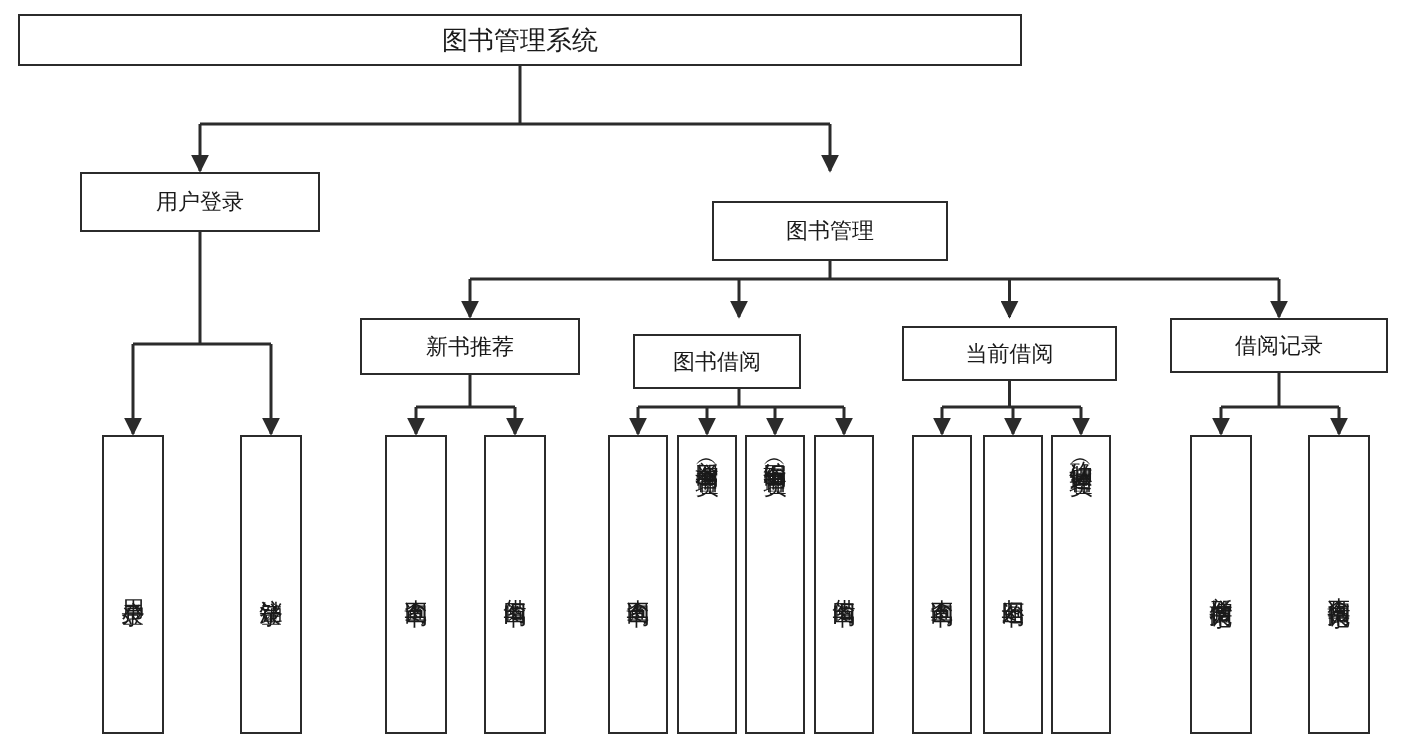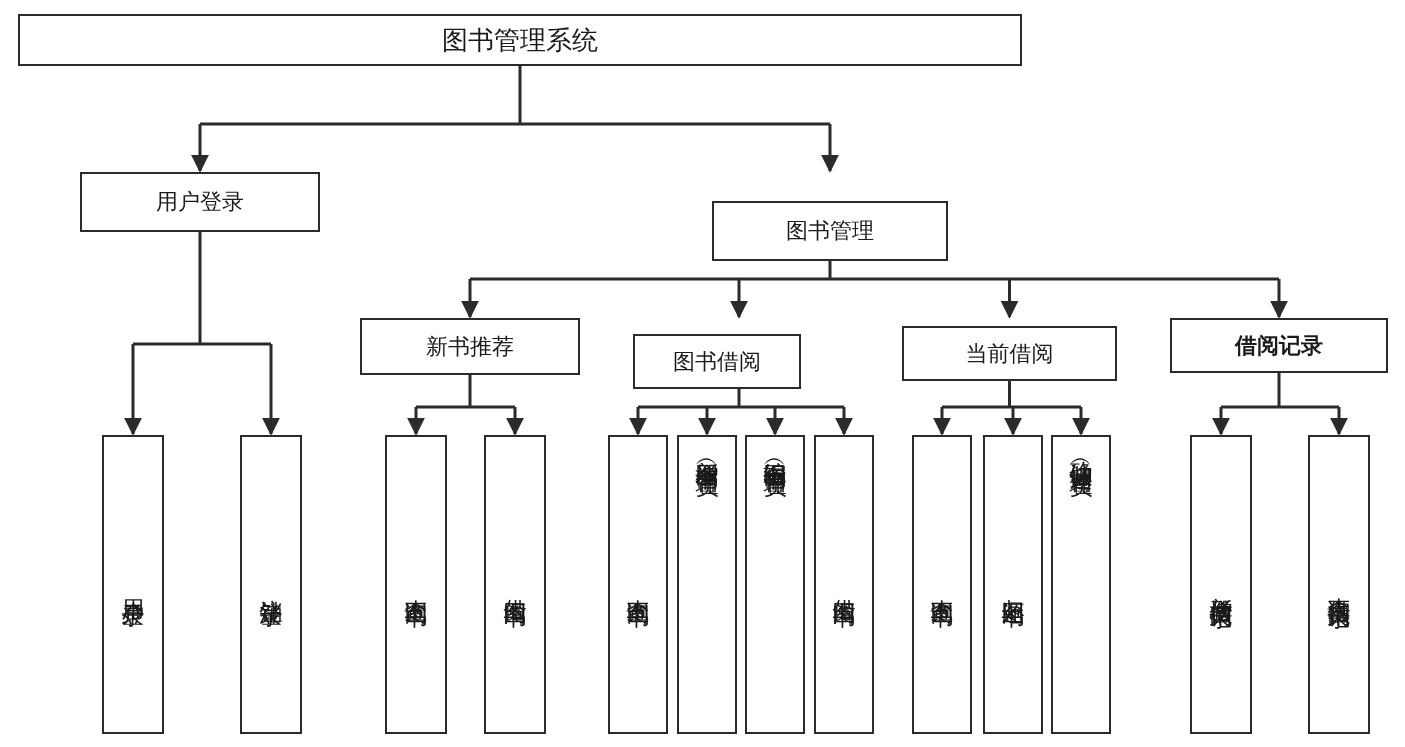--- a/index.html
+++ b/index.html
@@ -134,21 +134,21 @@
       </div>
       <div class="node horiz" style="left: 360px; top: 318px; width: 220px; height: 57px;">
         <div class="node-label">新书推荐</div>
       </div>
       <div class="node horiz" style="left: 633px; top: 334px; width: 168px; height: 55px;">
         <div class="node-label">图书借阅</div>
       </div>
       <div class="node horiz" style="left: 902px; top: 318px; width: 215px; height: 55px; margin-top: 8px;">
         <div class="node-label">当前借阅</div>
       </div>
-      <div class="node horiz" style="left: 1170px; top: 318px; width: 218px; height: 55px; font-weight: bold;">
+      <div class="node horiz" style="left: 1170px; top: 318px; width: 218px; height: 55px;">
         <div class="node-label">借阅记录</div>
       </div>
       <div class="node vert centered" style="left: 102px; top: 435px; width: 62px; height: 299px;">
         <div class="node-label">用户登录</div>
       </div>
       <div class="node vert centered" style="left: 240px; top: 435px; width: 62px; height: 299px;">
         <div class="node-label">注销登录</div>
       </div>
       <div class="node vert centered" style="left: 385px; top: 435px; width: 62px; height: 299px;">
         <div class="node-label">查询图书</div>

